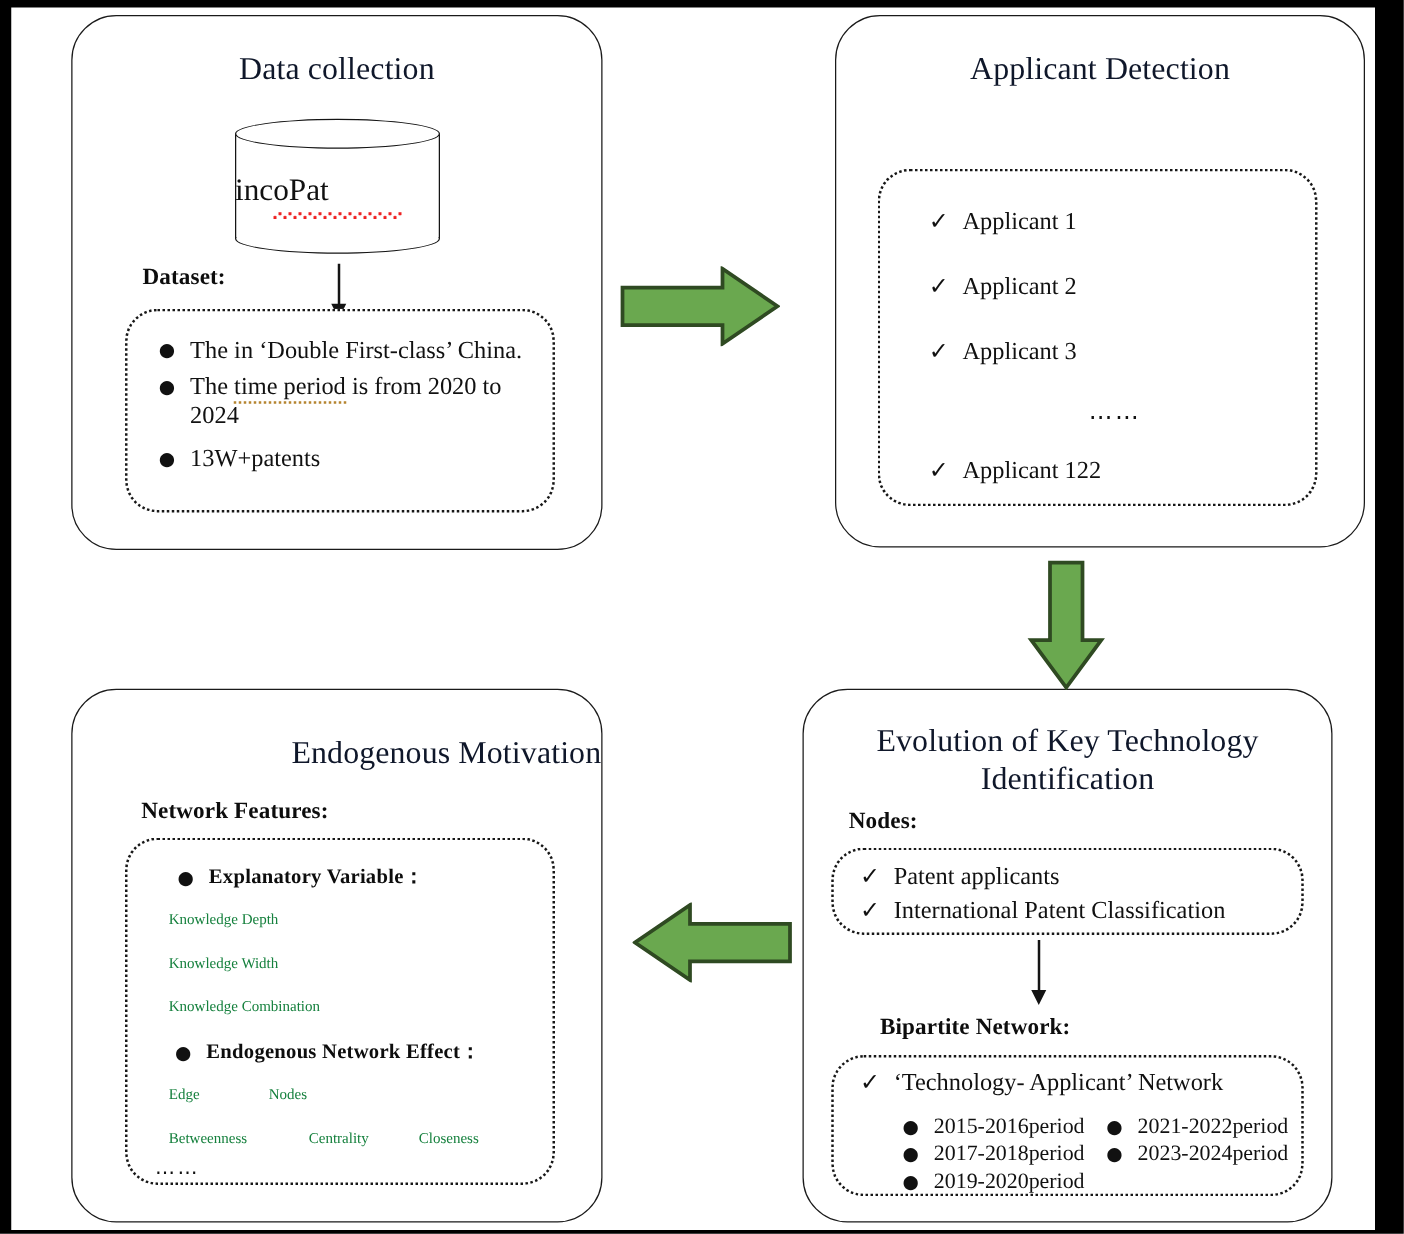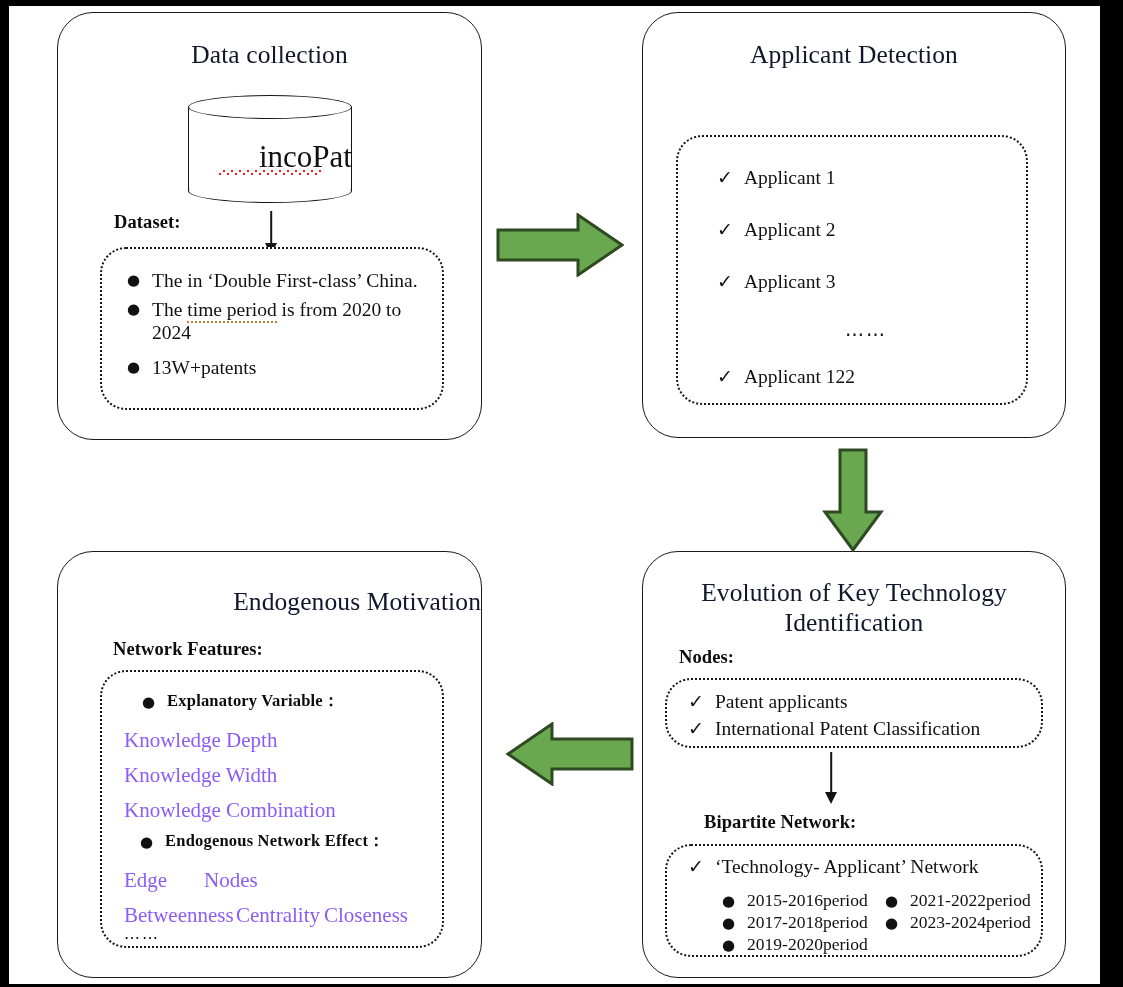--- a/index.html
+++ b/index.html
@@ -59,21 +59,21 @@
   .bul{
     font-size:15px;line-height:1;
     color:#111;
     font-family:"DejaVu Sans", sans-serif;
     margin-right:12px;
     position:relative; top:4px;
   }
   .txt{font-size:19.5px;color:#111;line-height:1.18;}
   .txt-sm{font-size:17.5px;color:#111;line-height:1.2;}
   .txt-b{font-size:16.5px;color:#0d0d0d;font-weight:bold;line-height:1.2;letter-spacing:.2px;}
-  .plain{position:absolute;font-size:21px;color:#8b5cf6;}
+  .plain{position:absolute;font-size:12px;color:#15803d;margin-left:11px;}
   .dots{position:absolute;font-size:19px;color:#111;letter-spacing:2px;
         font-family:"DejaVu Sans", sans-serif;}
 
   
   .cyl-wrap{position:absolute;}
   .cyl-body{
     position:absolute;left:0;top:12px;
     width:100%;height:84px;
     border-left:1.7px solid #141414;
     border-right:1.7px solid #141414;
@@ -86,21 +86,21 @@
     box-sizing:border-box;background:#fff;
   }
   .cyl-bot{
     position:absolute;left:0;top:84px;width:100%;height:24px;
     border:1.7px solid #141414;border-radius:50%;
     box-sizing:border-box;background:#fff;
     clip-path: inset(45% -3px -3px -3px);
   }
   .cyl-label{
     position:absolute;left:0;top:44px;width:100%;
-    text-align:right;font-size:31px;color:#111;
+    text-align:left;font-size:25px;color:#111;
   }
   .squiggle{
     position:absolute;left:50%;transform:translateX(-50%);
     top:74px;width:104px;height:7px;
     background-image:
       radial-gradient(circle at 2px 5px, #ee2222 1.3px, transparent 1.6px),
       radial-gradient(circle at 6px 2px, #ee2222 1.3px, transparent 1.6px);
     background-size:8px 7px;
     background-repeat:repeat-x;
   }
@@ -164,21 +164,21 @@
         <span class="txt"><span>The </span><span class="gram">time period</span><span> is from 2020 to</span><br><span>2024</span></span>
       </div>
 
       <div class="row" style="left:25px;top:107px;">
         <span class="bul">●</span>
         <span class="txt">13W+patents</span>
       </div>
     </div>
   </div>
 
-  <div class="stage" style="left:633px;top:6px;width:424px;height:426px;">
+  <div class="stage" style="left:659px;top:6px;width:424px;height:426px;">
 
     <div class="stage-title" style="top:27px;">Applicant Detection</div>
 
     <div class="sub-head" style="left:48px;top:84px;margin-top:45px;">Cooperation Network:</div>
 
     <div class="dotbox" style="left:33px;top:122px;width:352px;height:270px;">
 
       <div class="row" style="left:39px;top:29px;">
         <span class="ck">✓</span>
         <span class="txt">Applicant 1</span>

